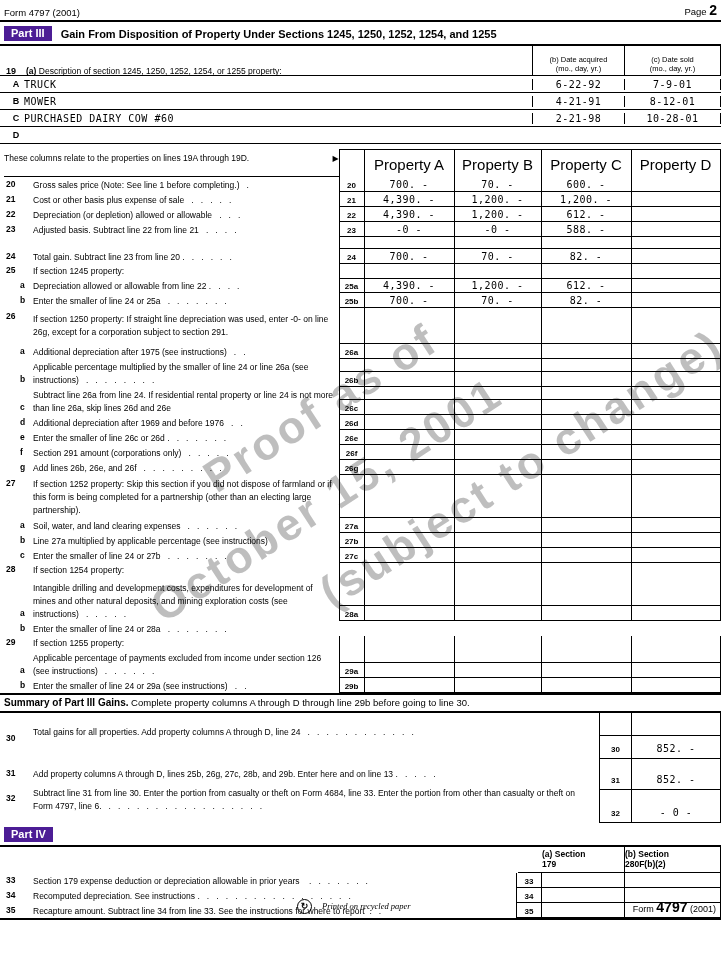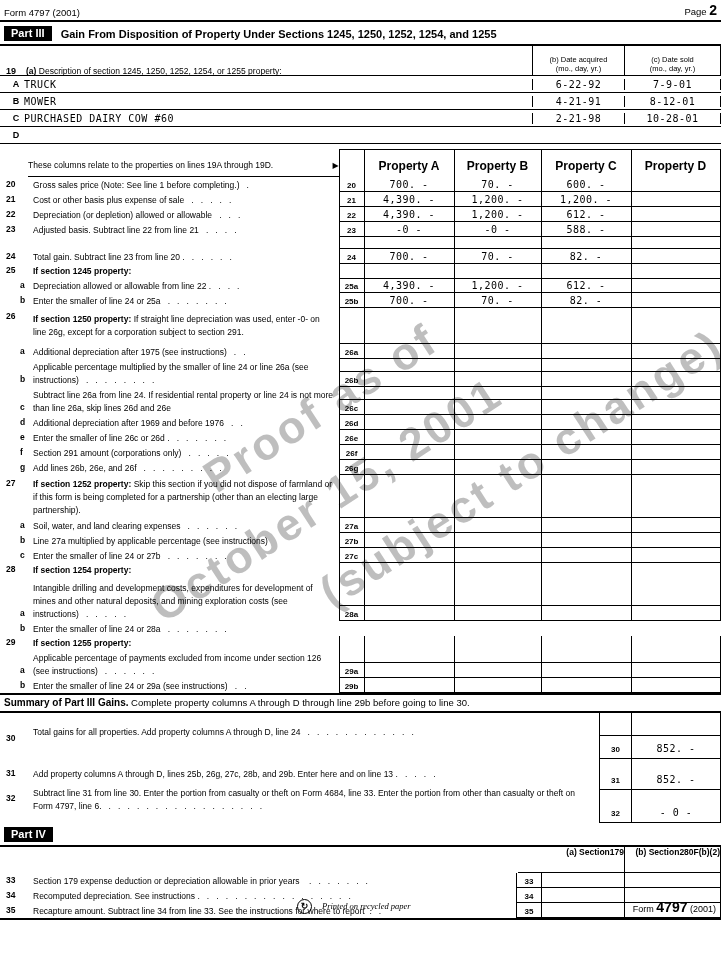--- a/index.html
+++ b/index.html
@@ -20,21 +20,21 @@
   .wm .i1{margin-left:115px}
   .wm .i3{margin-left:150px}
   
   .hdr{display:flex;justify-content:space-between;align-items:flex-end;
        padding:3px 4px 2px 4px;border-bottom:2px solid #000;height:15px}
   .hdr .ref{font-size:9.5px}
   .hdr .pg{font-size:9.5px}
   .hdr .pgnum{font-size:14px;font-weight:bold}
   
   .phead{display:flex;align-items:center;gap:9px;padding:4px 4px 3px 4px;border-bottom:2px solid #000}
-  .badge{background:#000000;color:#fff;font-weight:bold;font-size:11px;padding:1px 7px 2px 7px;flex:0 0 auto}
+  .badge{background:#4c1d95;color:#fff;font-weight:bold;font-size:11px;padding:1px 7px 2px 7px;flex:0 0 auto}
   .ptitle{font-weight:bold;font-size:11px;line-height:12px}
   .ptitle .sub{font-weight:normal;font-size:10px;display:block}
   
   .t1{border-bottom:1px solid #000}
   .t1 .t1r{display:flex;border-top:1px solid #000;height:16px;align-items:center}
   .t1 .t1h{height:29px;border-top:none;align-items:stretch}
   .t1 .c-desc{flex:1;display:flex;align-items:center;position:relative}
   .t1 .t1h .c-desc{align-items:flex-start;padding-top:20px}
   .t1 .c-db{width:91px;border-left:1px solid #000;text-align:center}
   .t1 .c-ds{width:95px;border-left:1px solid #000;border-right:1px solid #000;text-align:center}
@@ -44,65 +44,65 @@
   .t1 .l19a b{font-weight:bold}
   .t1 .letter{font-weight:bold;font-size:9px;width:16px;text-align:center;margin-left:8px}
   .hw{font-family:"DejaVu Sans Mono", monospace;font-size:10px;letter-spacing:.5px}
   .t1 .dval{display:flex;align-items:center;justify-content:center;height:100%}
   
   .row{display:flex}
   .desc{width:339px;position:relative;font-size:8.5px;line-height:13px}
   .lno{position:absolute;left:6px;top:auto;bottom:1px;font-weight:bold;font-size:8.5px;width:22px}
   .lno.let{left:20px;width:12px}
   .lab{display:block;margin:0 4px 0 33px;position:absolute;bottom:0;left:0;right:0;white-space:pre-wrap}
-  .lab b{font-weight:bold}
+  .lab b{font-weight:normal}
   .boxes{width:382px;display:flex;position:relative;border-bottom:1px solid #000;border-right:1px solid #000}
   .boxes.nb{border-bottom:none}
   .boxes.tl{border-top:1px solid #000}
   .num{width:24px;border-left:1px solid #000;border-right:1px solid #000;position:relative}
   .num span{position:absolute;bottom:1px;left:0;right:0;text-align:center;font-weight:bold;font-size:8px}
   .cell{display:flex;align-items:flex-end;justify-content:center;padding-bottom:1px}
   .ca{width:89px}
   .cb{width:86px;border-left:1px solid #000}
   .cc{width:89px;border-left:1px solid #000}
   .cd{width:88px;border-left:1px solid #000}
   .bt{position:absolute;left:0;right:0;bottom:14px;border-top:1px solid #000}
   .bt2{position:absolute;left:0;right:0;bottom:22px;border-top:1px solid #000}
   
   .rv{height:15px}  .r20{height:20px}  .h2{height:28px}  .h3{height:44px}
   .r24{height:27px} .rs{height:14px}   .ri2{height:31px} .ri3{height:42px}
   .r16{height:16px}
   
   .t2h{height:28px}
   .t2h .boxes{border-top:1px solid #000}
-  .t2h .desc .note{position:absolute;bottom:0;left:28px;right:0;border-bottom:1px solid #000;
-                   font-size:8.5px;padding-bottom:4px;display:flex;justify-content:space-between;align-items:flex-end}
-  .t2h .cell{font-weight:bold;font-size:12px;align-items:flex-end;justify-content:center;padding-bottom:4px}
+  .t2h .desc .note{position:absolute;bottom:0;left:4px;right:0;border-bottom:1px solid #000;
+                   font-size:8.5px;padding-bottom:11px;display:flex;justify-content:space-between;align-items:flex-end}
+  .t2h .cell{font-weight:normal;font-size:15px;align-items:flex-end;justify-content:center;padding-bottom:4px}
   
   .sum-head{border-top:2px solid #000;border-bottom:2px solid #000;padding:2px 2px 3px 4px;font-size:9.5px}
   .sum-head b{font-weight:bold;font-size:10px}
   .srow{display:flex}
   .slabel{width:600px;position:relative;font-size:8.5px;line-height:13px}
   .snum{width:31px;border-left:1px solid #000;border-right:1px solid #000;position:relative}
   .snum span{position:absolute;bottom:4px;left:0;right:0;text-align:center;font-weight:bold;font-size:8px}
   .sval{width:88px;border-right:1px solid #000;display:flex;align-items:flex-end;justify-content:center;padding-bottom:4px}
   .sboxes{display:flex;border-bottom:1px solid #000;position:relative}
   .sr30{height:46px} .sr31{height:31px} .sr32{height:33px}
   
   .p4row{display:flex}
   .p4label{flex:1;position:relative;font-size:8.5px;line-height:13px}
   .p4boxes{display:flex;border-bottom:1px solid #000;position:relative}
   .p4num{width:24px;border-left:1px solid #000;border-right:1px solid #000;position:relative}
   .p4num span{position:absolute;bottom:1px;left:0;right:0;text-align:center;font-weight:bold;font-size:8px}
   .p4a{width:82px}
   .p4b{width:95px;border-left:1px solid #000;border-right:1px solid #000}
   .p4h{height:26px}
   .p4h .p4num{border:none}
-  .p4h .cellh{font-weight:bold;font-size:8.5px;line-height:10px;text-align:center;
-              display:flex;flex-direction:row;justify-content:flex-end;padding-bottom:3px}
+  .p4h .cellh{font-weight:bold;font-size:8.5px;line-height:10px;
+              display:flex;flex-direction:column;justify-content:flex-end;padding-bottom:3px}
   .p4v{height:15px}
   .p4end{border-bottom:2px solid #000;height:0}
   
   .foot{position:absolute;left:0;right:0;bottom:3px;height:20px}
   .recycle{position:absolute;left:297px;top:2px;width:13px;height:13px;border:1.5px solid #000;
            border-radius:50%;text-align:center;line-height:12px;font-size:9px;font-weight:bold}
   .prnote{position:absolute;left:322px;top:4px;font-family:"Liberation Serif", serif;
           font-style:italic;font-size:8.5px}
   .formid{position:absolute;right:5px;top:2px;font-size:9px}
   .formid .fnum{font-size:14px;font-weight:bold}

